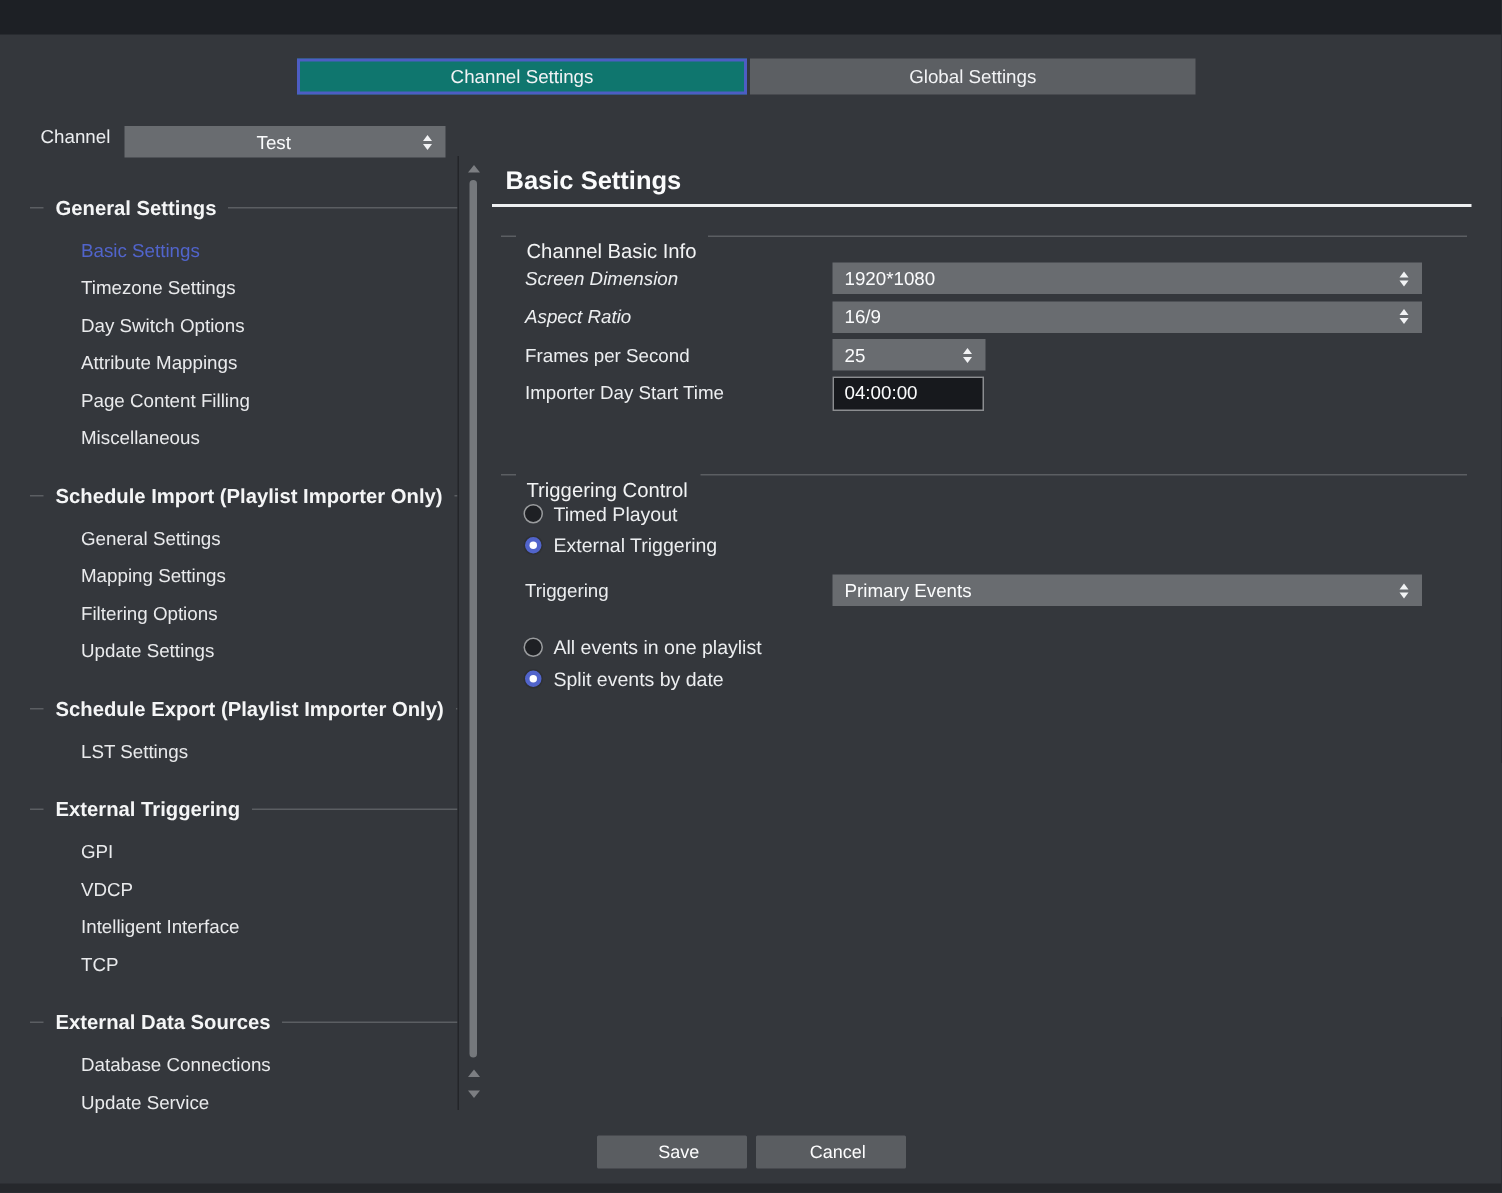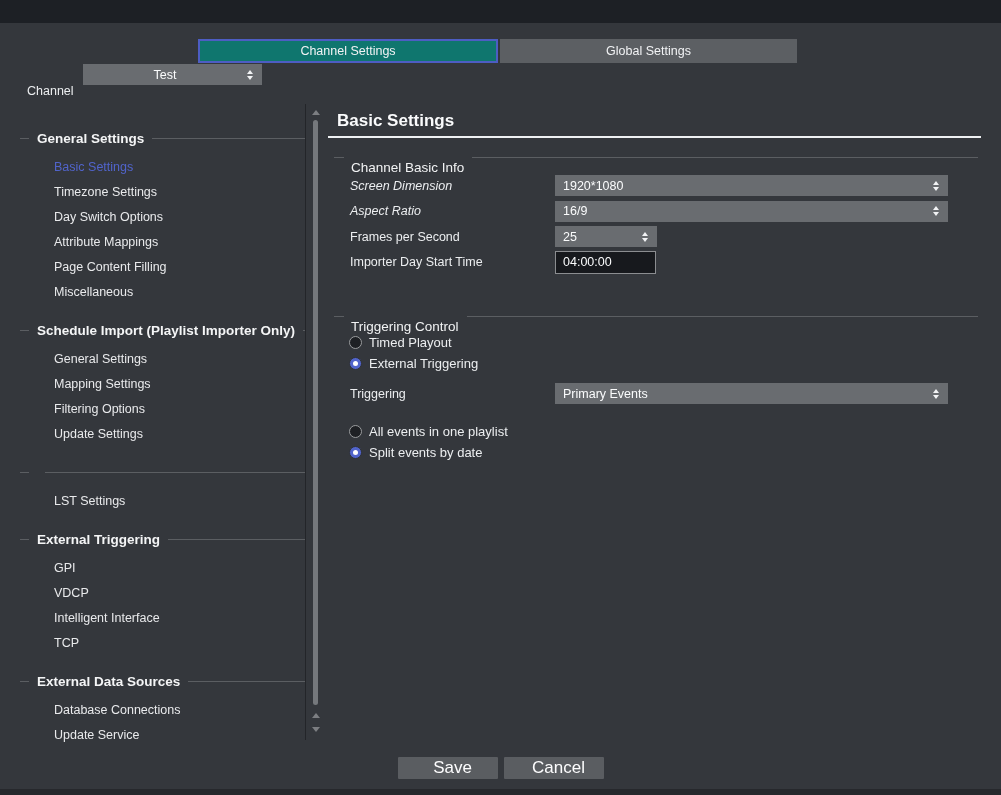--- a/index.html
+++ b/index.html
@@ -15,21 +15,21 @@
 
   
   .tab{position:absolute;top:39px;height:24px;box-sizing:border-box;
        display:flex;align-items:center;justify-content:center;
        font-size:12.5px;color:#f2f3f5;cursor:default;}
   .tab-channel{left:198px;width:300px;background:#0f766e;border:2px solid #4d5dc3;}
   .tab-global{left:500px;width:297px;background:#5c5f63;}
 
   
   .channel-label{position:absolute;left:27px;top:80px;height:23px;line-height:23px;font-size:12.5px;}
-  .channel-select{position:absolute;left:83px;top:64px;width:179px;height:23px;background:#515458;}
+  .channel-select{position:absolute;left:83px;top:84px;width:214px;height:23px;background:#515458;}
 
   
   .select{display:flex;align-items:center;box-sizing:border-box;position:relative;
           background:#696c70;height:21px;font-size:12.5px;color:#fbfcfd;}
   .select .val{padding-left:8px;flex:1;white-space:nowrap;overflow:hidden;}
   .select.center .val{text-align:center;padding-left:0;}
   .updown{display:flex;flex-direction:column;align-items:center;gap:2px;margin-right:9px;}
   .updown i{display:block;width:0;height:0;border-left:3.5px solid transparent;border-right:3.5px solid transparent;}
   .updown .tu{border-bottom:4px solid #f2f3f5;}
   .updown .td{border-top:4px solid #f2f3f5;}
@@ -75,21 +75,21 @@
          background:#1e2024;border:1.5px solid #9a9c9e;position:relative;}
   .radio.checked{background:#5164cb;border:1.5px solid #2e3034;}
   .radio.checked::after{content:"";position:absolute;left:50%;top:50%;width:5px;height:5px;margin:-2.5px 0 0 -2.5px;
                         border-radius:50%;background:#ffffff;}
   .radio-row .rl{margin-left:7px;font-size:13px;color:#eceef0;}
   .gap-after-rows{height:22px;}
   .gap-small{height:7px;}
 
   
   .footer{position:absolute;left:0;top:757px;width:100%;display:flex;justify-content:center;gap:6px;}
-  .btn{width:100px;height:22px;background:#5a5d61;color:#fdfdfe;font-size:17px;
+  .btn{width:100px;height:22px;background:#5a5d61;color:#fdfdfe;font-size:12px;
        border:none;border-radius:1px;font-family:"Liberation Sans",sans-serif;display:flex;align-items:center;justify-content:center;cursor:default;padding-left:16px;}
 </style>
 </head>
 <body>
 
 <div class="screen">
 
   <div class="titlebar"></div>
 
   <div class="tab tab-channel">
@@ -132,20 +132,21 @@
       </div>
       <div class="side-item">General Settings</div>
       <div class="side-item">Mapping Settings</div>
       <div class="side-item">Filtering Options</div>
       <div class="side-item">Update Settings</div>
     </div>
 
     <div class="sgroup">
       <div class="sghead">
         <span class="dash"></span>
+        <span class="t">Schedule Export (Playlist Importer Only)</span>
         <span class="line"></span>
       </div>
       <div class="side-item">LST Settings</div>
     </div>
 
     <div class="sgroup">
       <div class="sghead">
         <span class="dash"></span>
         <span class="t">External Triggering</span>
         <span class="line"></span>

